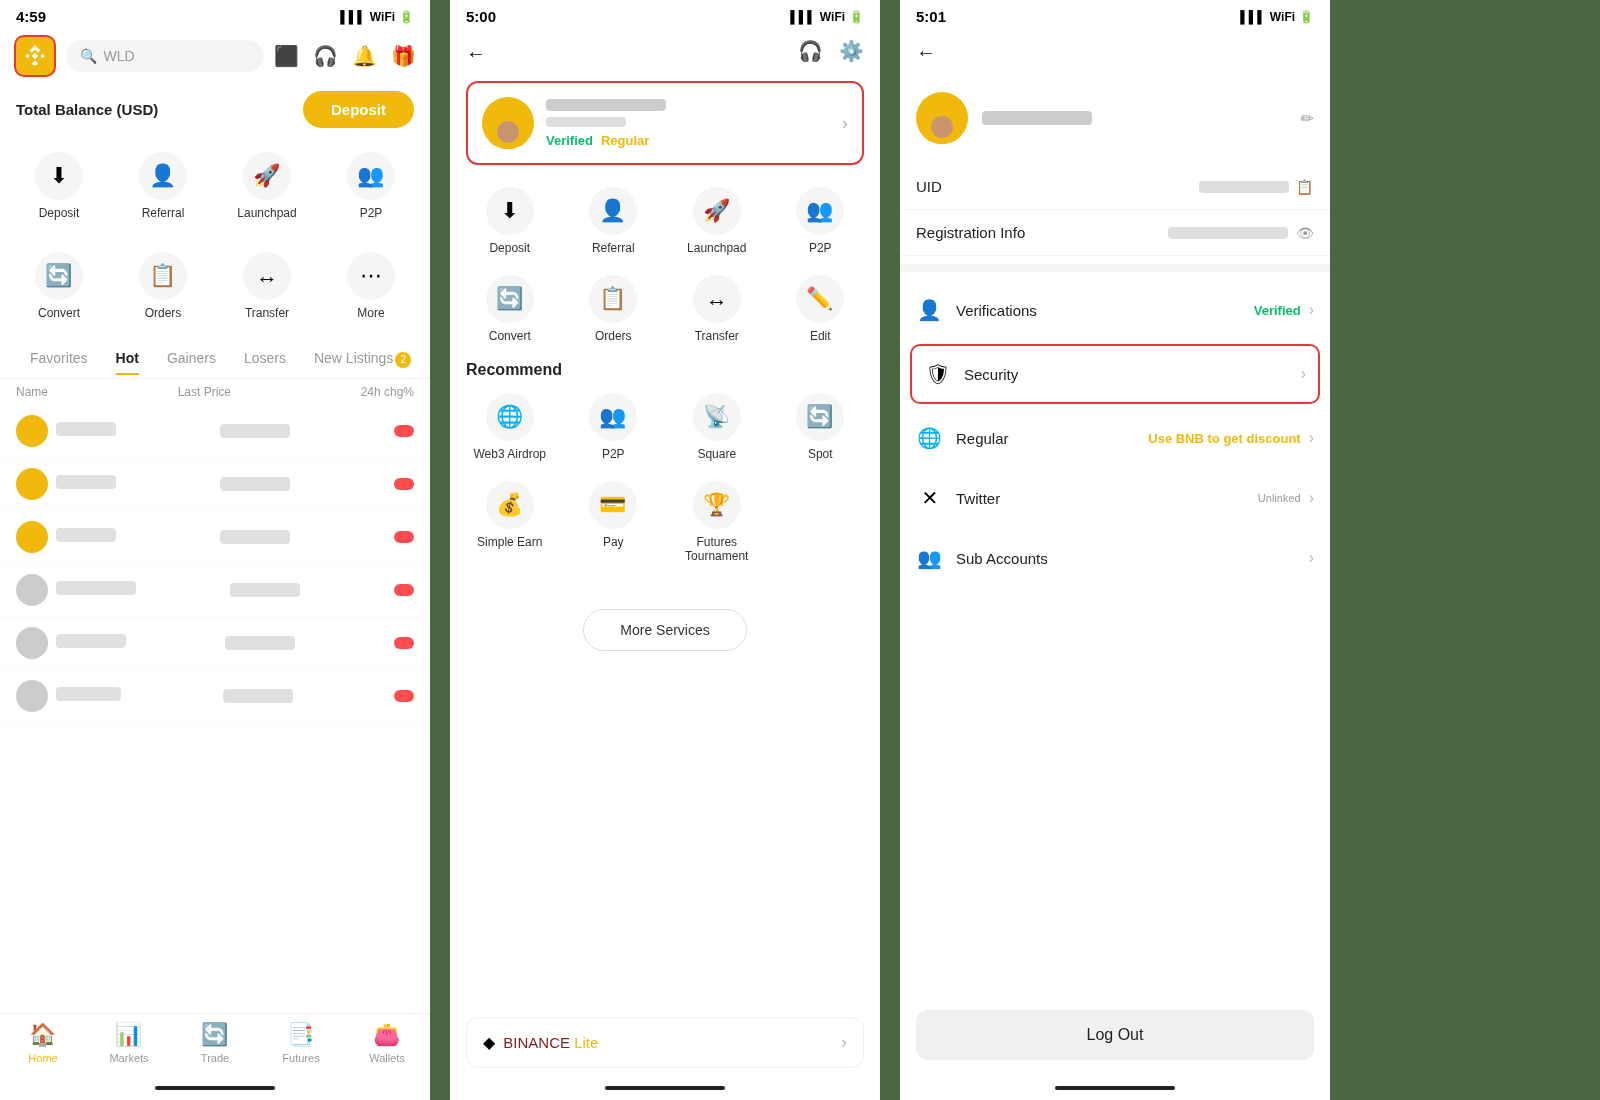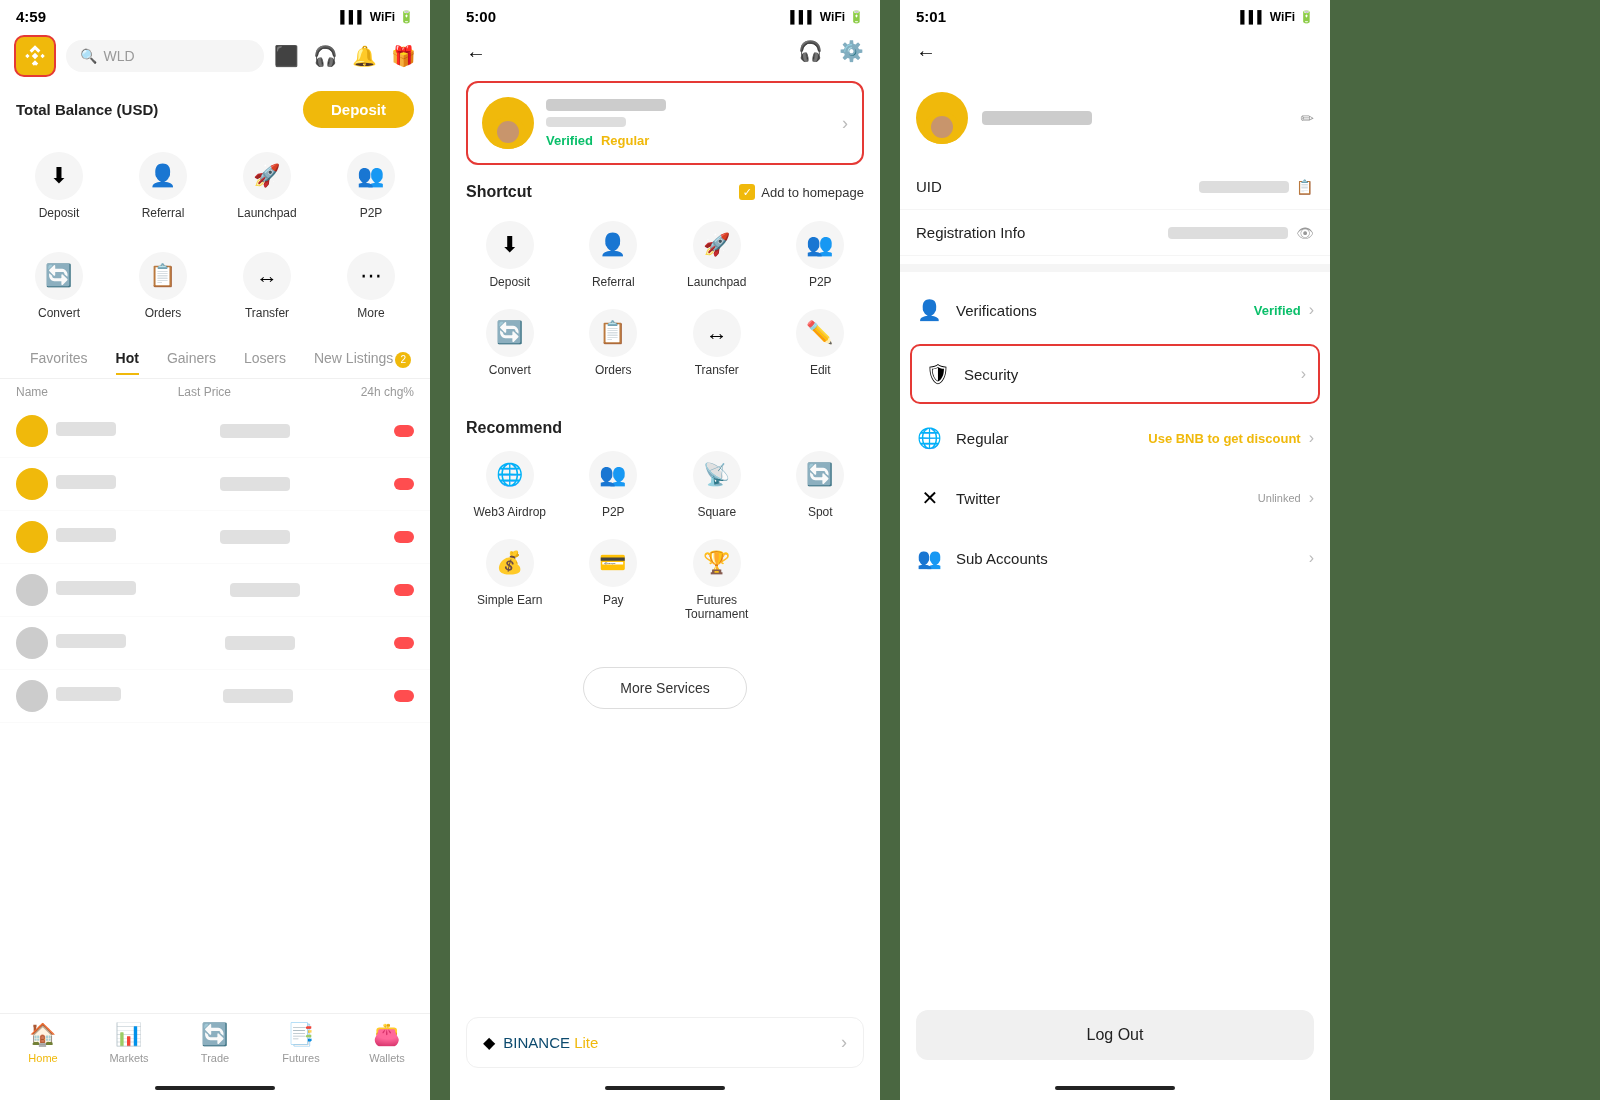--- a/index.html
+++ b/index.html
@@ -326,21 +326,21 @@
       color: white; font-size: 11px;
     }
 
     .s2-icons-grid {
       display: grid;
       grid-template-columns: repeat(4, 1fr);
       padding: 6px 10px;
       gap: 4px;
     }
 
-    .recommend-section { padding-top: 4px; margin-top: 24px; }
+    .recommend-section { padding-top: 4px; }
 
     .more-services-btn {
       display: block;
       margin: 32px auto;
       padding: 12px 36px;
       border: 1px solid #ddd;
       border-radius: 22px;
       background: #fff;
       font-size: 14px;
       color: #333;
@@ -353,21 +353,21 @@
       border: 1px solid #f0f0f0;
       border-radius: 12px;
       display: flex;
       align-items: center;
       justify-content: space-between;
       margin-top: auto;
       margin-bottom: 12px;
     }
 
     .binance-lite-label { font-size: 15px; font-weight: 500; }
-    .binance-lite-label span { color: #0c4a6e; }
+    .binance-lite-label span { color: #7f1d1d; }
 
     
     .s3-header {
       display: flex;
       align-items: center;
       padding: 10px 16px;
       position: relative;
     }
 
     .s3-title {
@@ -685,27 +685,20 @@
       <div class="profile-name-blur"></div>
       <div class="profile-name-blur2"></div>
       <div class="profile-badges">
         <span class="badge-verified">Verified</span>
         <span class="badge-regular">Regular</span>
       </div>
     </div>
     <span style="color:#bbb;font-size:18px;">›</span>
   </div>
 
-  <div class="shortcut-header">
-    <span class="section-title" style="padding:0;">Shortcut</span>
-    <div class="add-homepage">
-      <div class="checkbox-checked">✓</div>
-      <span>Add to homepage</span>
-    </div>
-  </div>
 
   <div class="s2-icons-grid">
     <div class="icon-item">
       <div class="icon-circle">⬇</div>
       <span class="icon-label">Deposit</span>
     </div>
     <div class="icon-item">
       <div class="icon-circle">👤</div>
       <span class="icon-label">Referral</span>
     </div>

